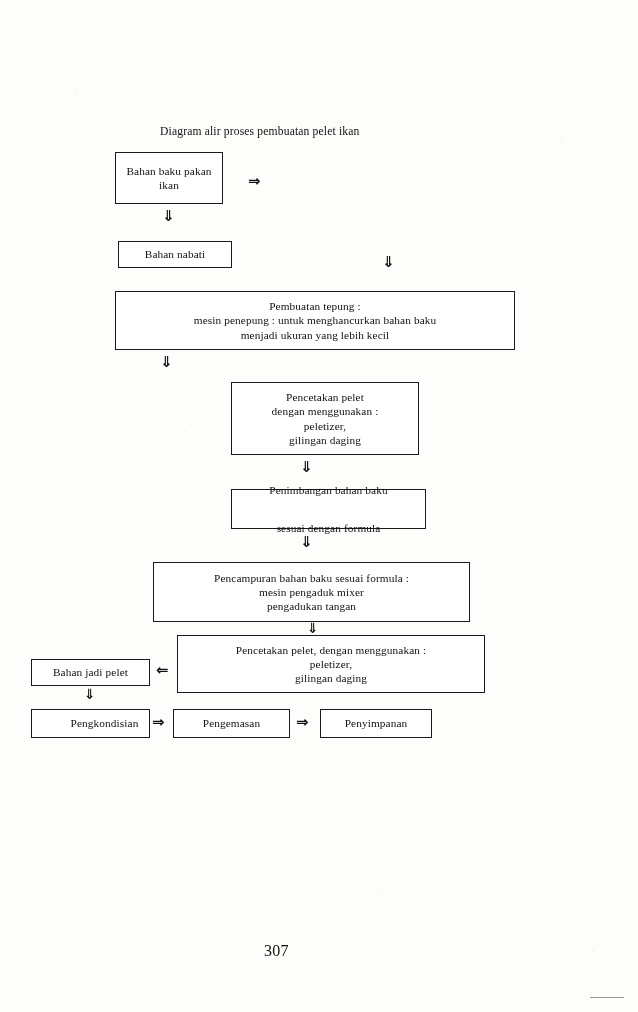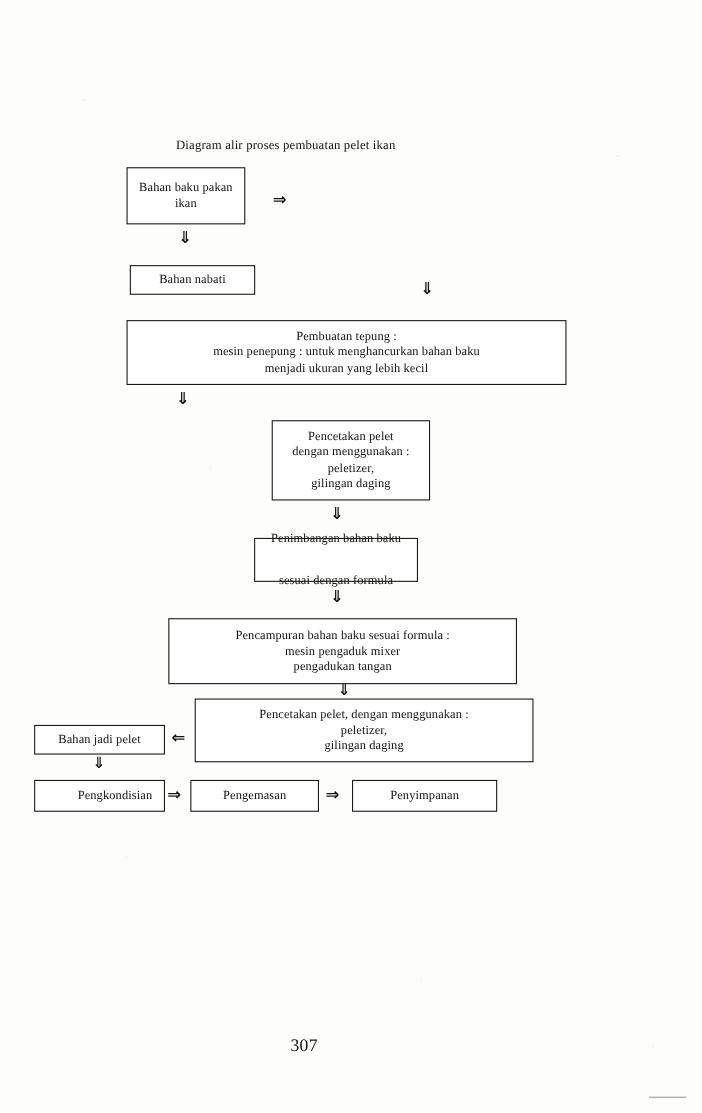--- a/index.html
+++ b/index.html
@@ -106,30 +106,30 @@
   <div class="arrow" style="left:382px; top:255px;">⇓</div>
 
   <div class="node" style="left:115px; top:291px; width:400px; height:59px;">
     <span class="ln">Pembuatan tepung :</span>
     <span class="ln">mesin penepung : untuk menghancurkan bahan baku</span>
     <span class="ln">menjadi ukuran yang lebih kecil</span>
   </div>
 
   <div class="arrow" style="left:160px; top:355px;">⇓</div>
 
-  <div class="node" style="left:247px; top:382px; width:144px; height:73px;">
+  <div class="node" style="left:231px; top:382px; width:188px; height:73px;">
     <span class="ln">Pencetakan pelet</span>
     <span class="ln">dengan menggunakan :</span>
     <span class="ln">peletizer,</span>
     <span class="ln">gilingan daging</span>
   </div>
 
   <div class="arrow" style="left:300px; top:460px;">⇓</div>
 
-  <div class="node" style="left:231px; top:489px; width:149px; height:40px;gap:24px;">
+  <div class="node" style="left:231px; top:489px; width:195px; height:40px;gap:24px;">
     <span class="ln">Penimbangan bahan baku</span>
     <span class="ln">sesuai dengan formula</span>
   </div>
 
   <div class="arrow" style="left:300px; top:535px;">⇓</div>
 
   <div class="node" style="left:153px; top:562px; width:317px; height:60px;">
     <span class="ln">Pencampuran bahan baku sesuai formula :</span>
     <span class="ln">mesin pengaduk mixer</span>
     <span class="ln">pengadukan tangan</span>
@@ -156,21 +156,21 @@
   </div>
 
   <div class="arrow" style="left:152px; top:715px;">⇒</div>
 
   <div class="node" style="left:173px; top:709px; width:117px; height:29px;">
     <span class="ln">Pengemasan</span>
   </div>
 
   <div class="arrow" style="left:296px; top:715px;">⇒</div>
 
-  <div class="node" style="left:320px; top:709px; width:132px; height:29px;">
+  <div class="node" style="left:320px; top:709px; width:112px; height:29px;">
     <span class="ln">Penyimpanan</span>
   </div>
 
   <div id="page-number" style="left:264px; top:942px;">307</div>
 
   <div id="edge-mark"></div>
 
 </div>
 
 </body></html>

